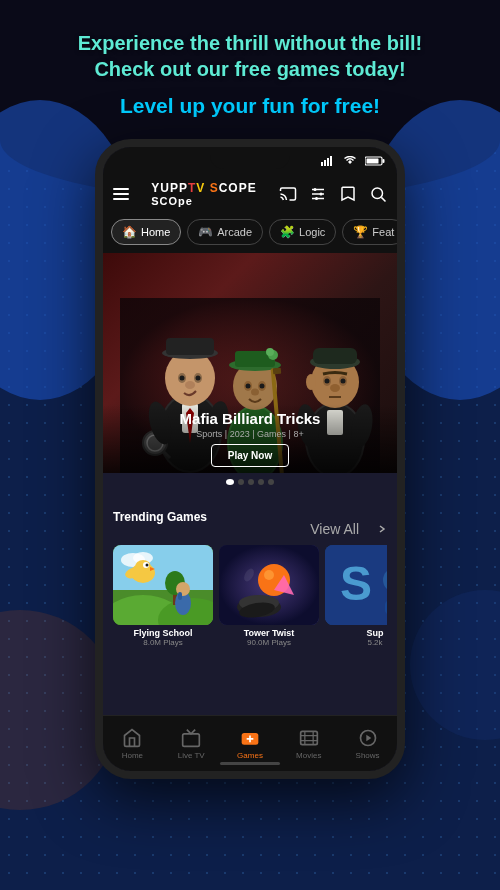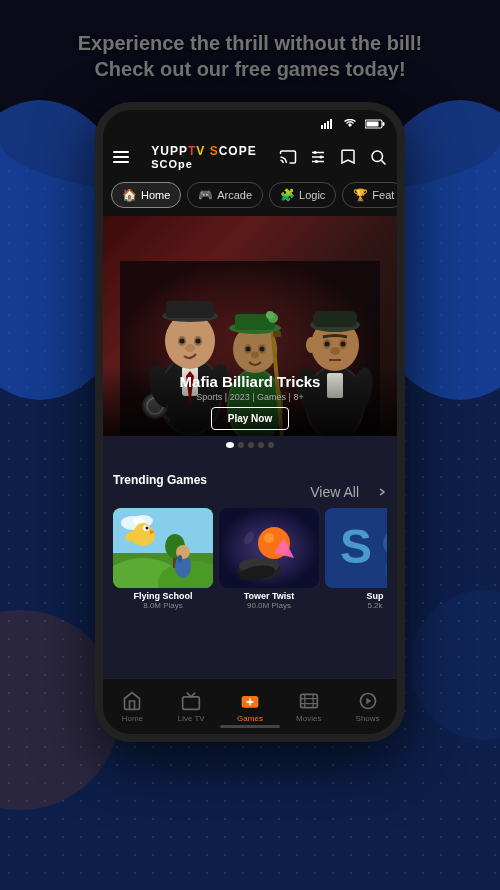--- a/index.html
+++ b/index.html
@@ -72,21 +72,21 @@
     }
 
     
     .top-text {
       text-align: center;
       padding: 30px 20px 10px;
       z-index: 2;
     }
 
     .top-text .headline {
-      color: #737373;
+      color: #5eead4;
       font-size: 20px;
       font-weight: 800;
       line-height: 1.3;
       text-shadow: 0 1px 4px rgba(0,0,0,0.5);
     }
 
     .top-text .subheadline {
       color: #00ccff;
       font-size: 21px;
       font-weight: 800;
@@ -480,20 +480,21 @@
   <div class="bg-triangle-left"></div>
   <div class="bg-triangle-right"></div>
 
   <div class="content-wrapper">
 
     <div class="top-text">
       <div class="headline">
         <span>Experience the thrill without the bill!</span><br>
         <span>Check out our free games today!</span>
       </div>
+      <div class="subheadline">Level up your fun for free!</div>
     </div>
 
     <div class="phone-mockup">
       <div class="phone-notch"></div>
 
       <div class="phone-screen">
 
         <div class="status-bar">
           <svg class="status-icon" viewBox="0 0 14 10">
             <rect x="0" y="6" width="2" height="4" fill="white"></rect>

